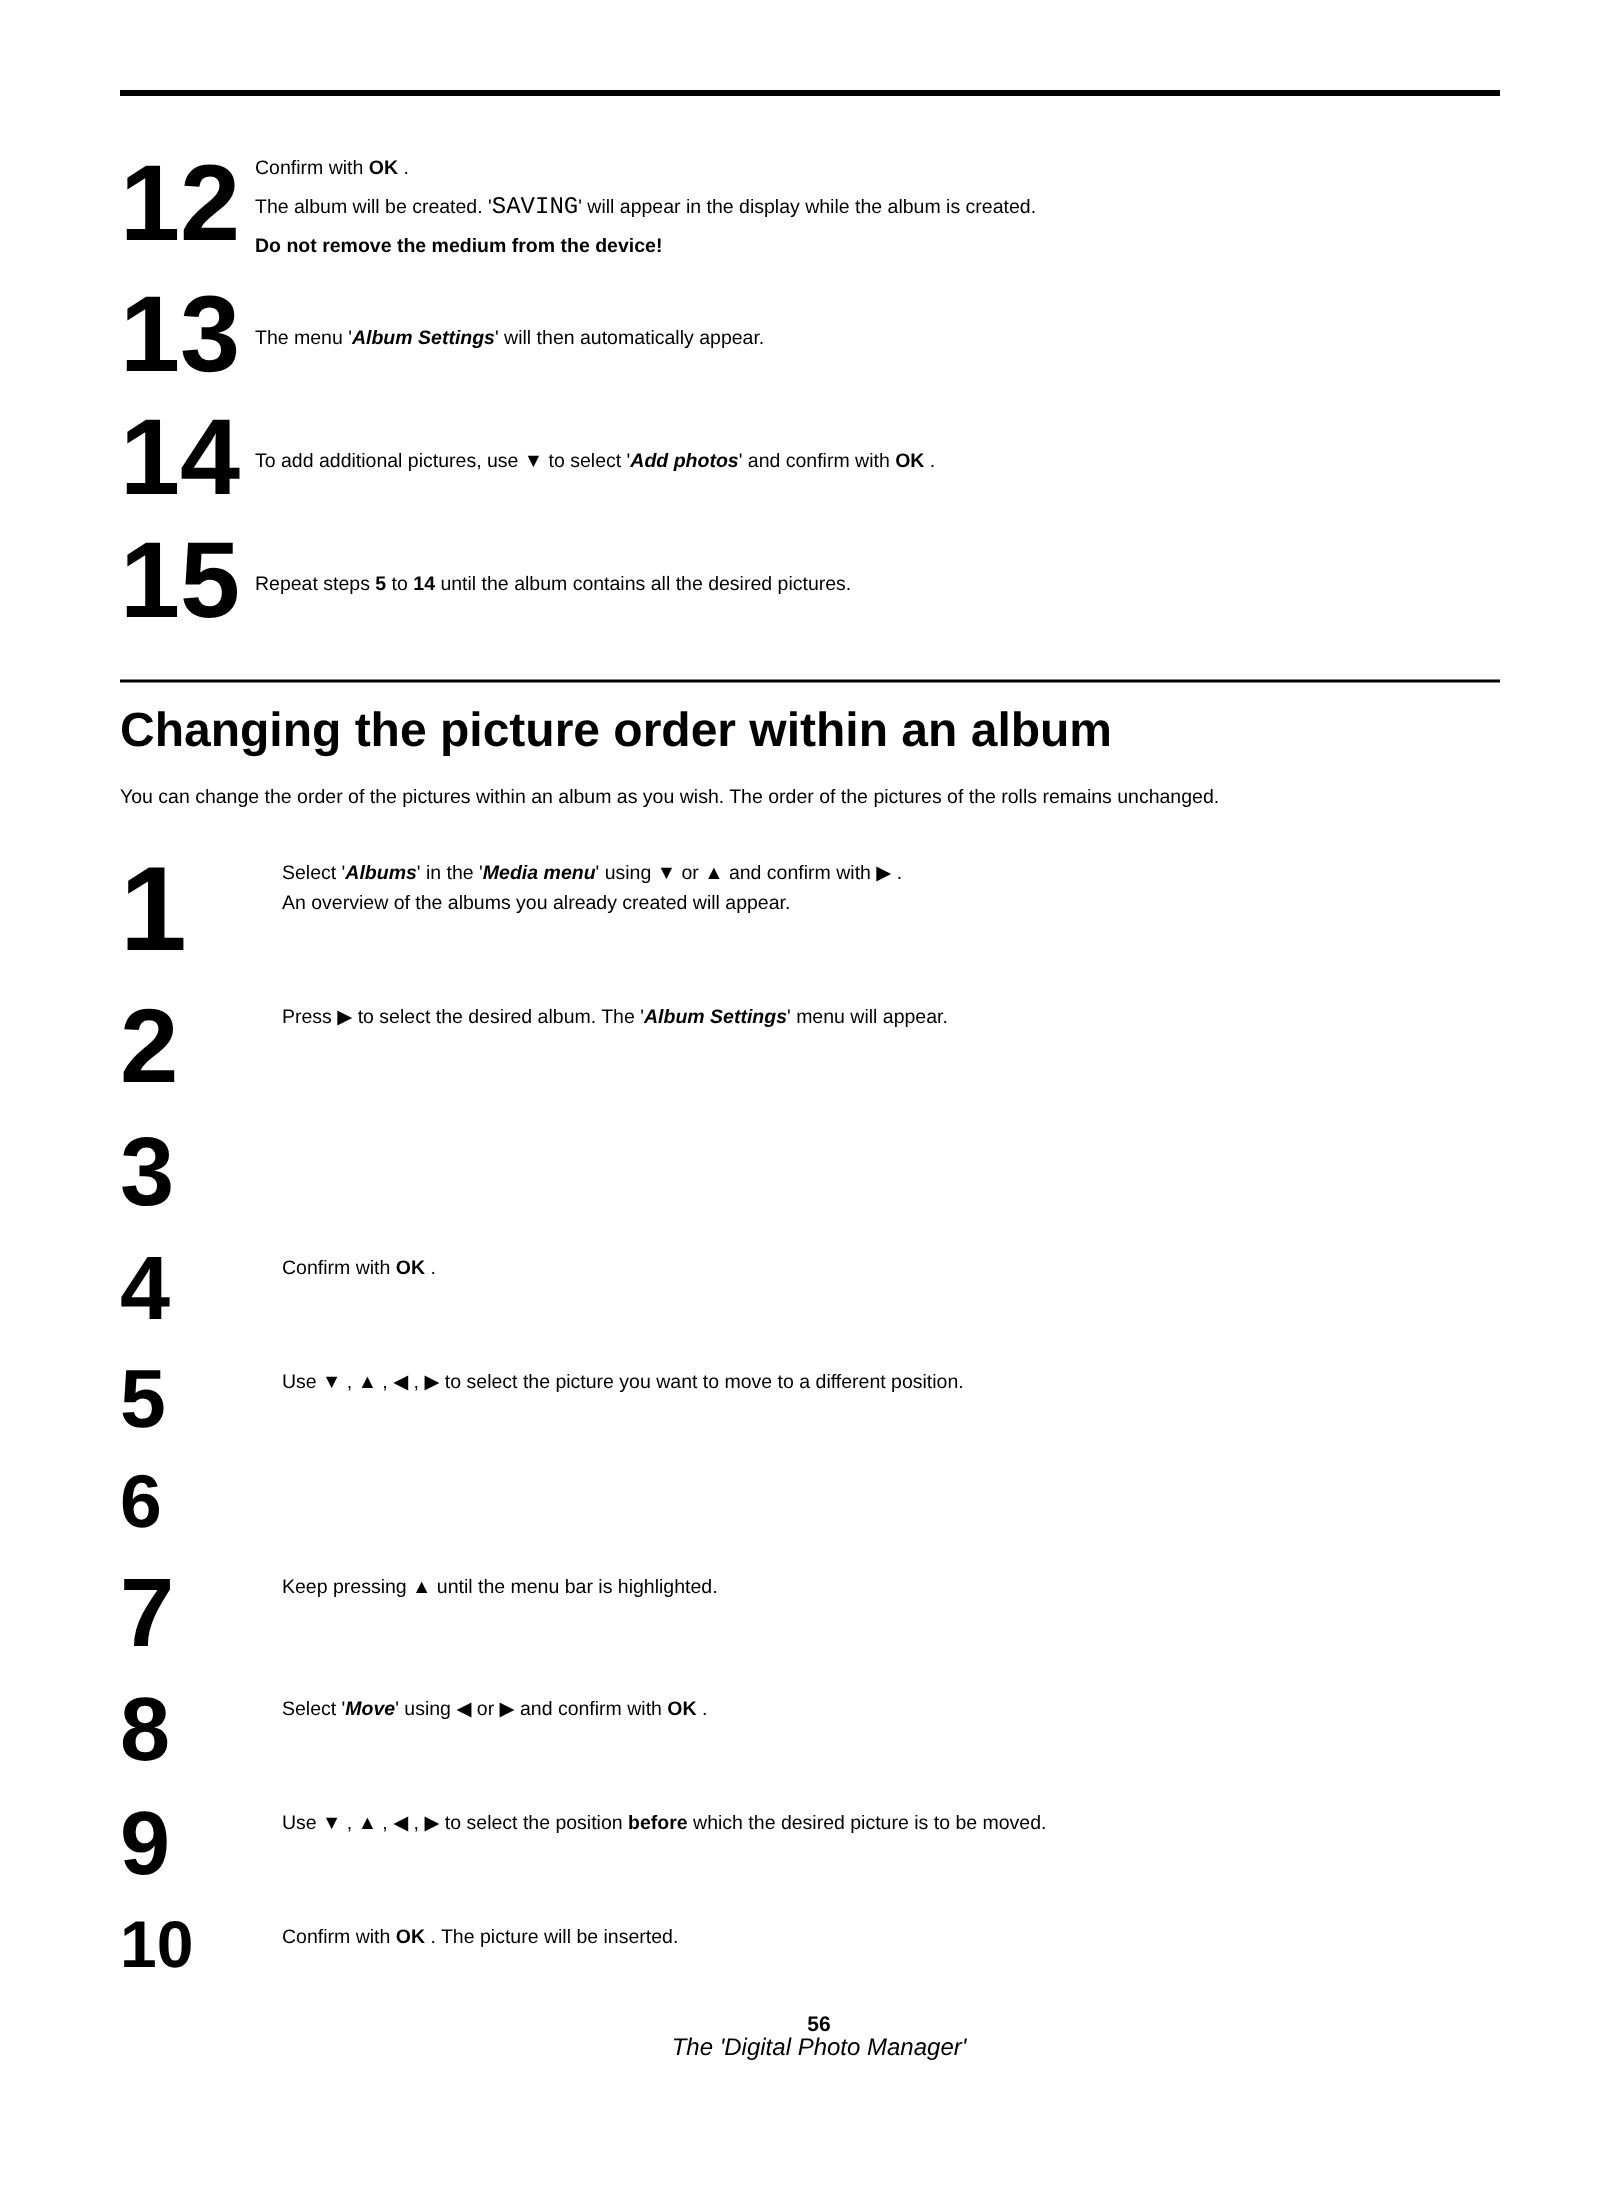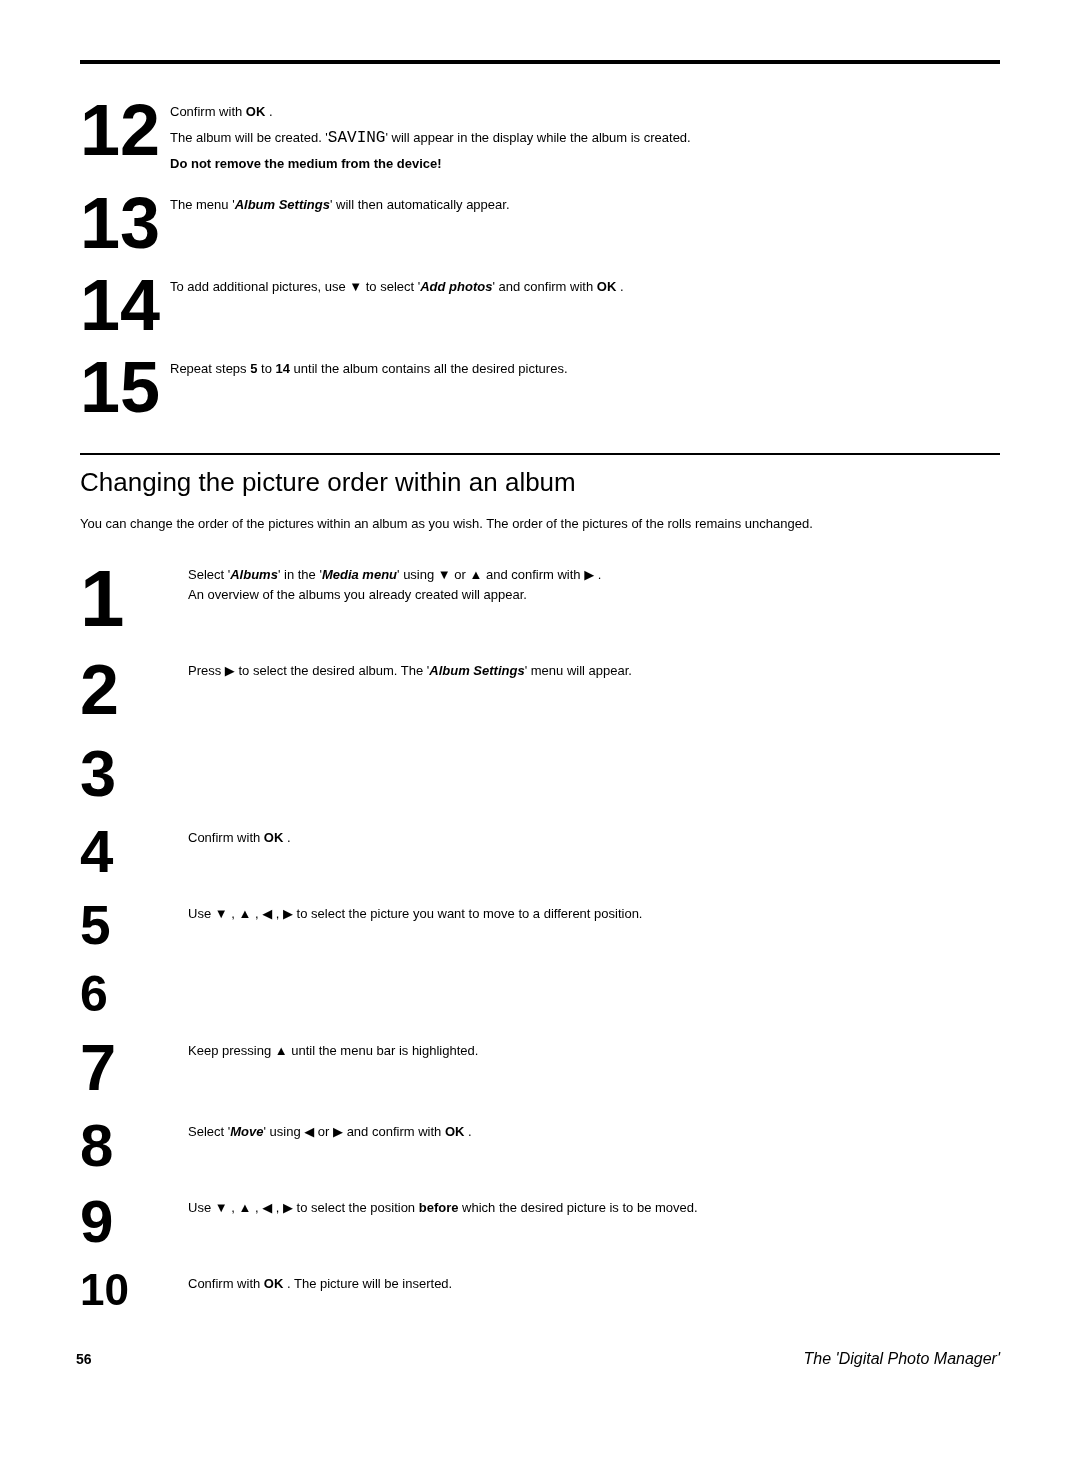--- a/index.html
+++ b/index.html
@@ -26,21 +26,21 @@
       margin-bottom: 30px;
     }
 
     
     .steps-top {
       margin-bottom: 30px;
     }
 
     .step-row {
       display: flex;
-      align-items: flex-start;
+      align-items: center;
       margin-bottom: 10px;
     }
 
     .step-num-large {
       font-size: 72px;
       font-weight: bold;
       line-height: 1;
       min-width: 90px;
       color: #000;
       font-family: Arial, Helvetica, sans-serif;
@@ -57,22 +57,22 @@
     }
 
     
     .section-heading {
       border-top: 2px solid #000;
       padding-top: 12px;
       margin: 24px 0 16px 0;
     }
 
     .section-heading h2 {
-      font-size: 26px;
-      font-weight: normal;
+      font-size: 32px;
+      font-weight: bold;
       line-height: 1.2;
     }
 
     .section-intro {
       margin-bottom: 24px;
       line-height: 1.6;
       text-align: justify;
     }
 
     
@@ -109,25 +109,26 @@
       flex: 1;
       padding-top: 6px;
       line-height: 1.55;
       text-align: justify;
     }
 
     
     .footer {
       position: absolute;
       bottom: 40px;
-      left: 76px;
+      left: 92px;
       right: 80px;
       display: flex;
       justify-content: space-between;
       align-items: center;
+      flex-direction: column;
     }
 
     .footer-page-num {
       font-size: 14px;
       font-weight: bold;
     }
 
     .footer-title {
       font-size: 16px;
       font-style: italic;

